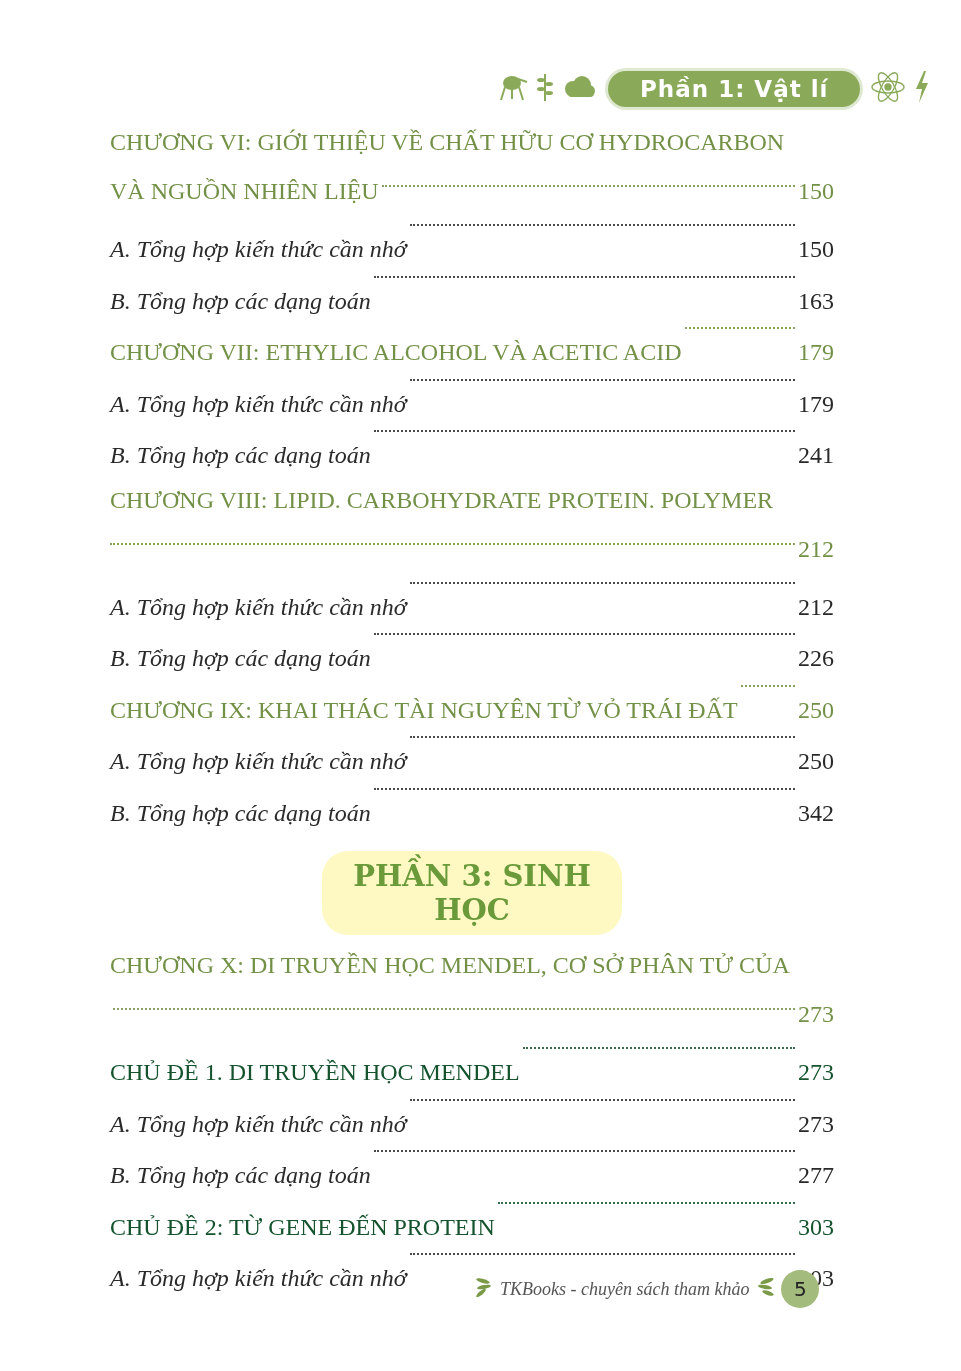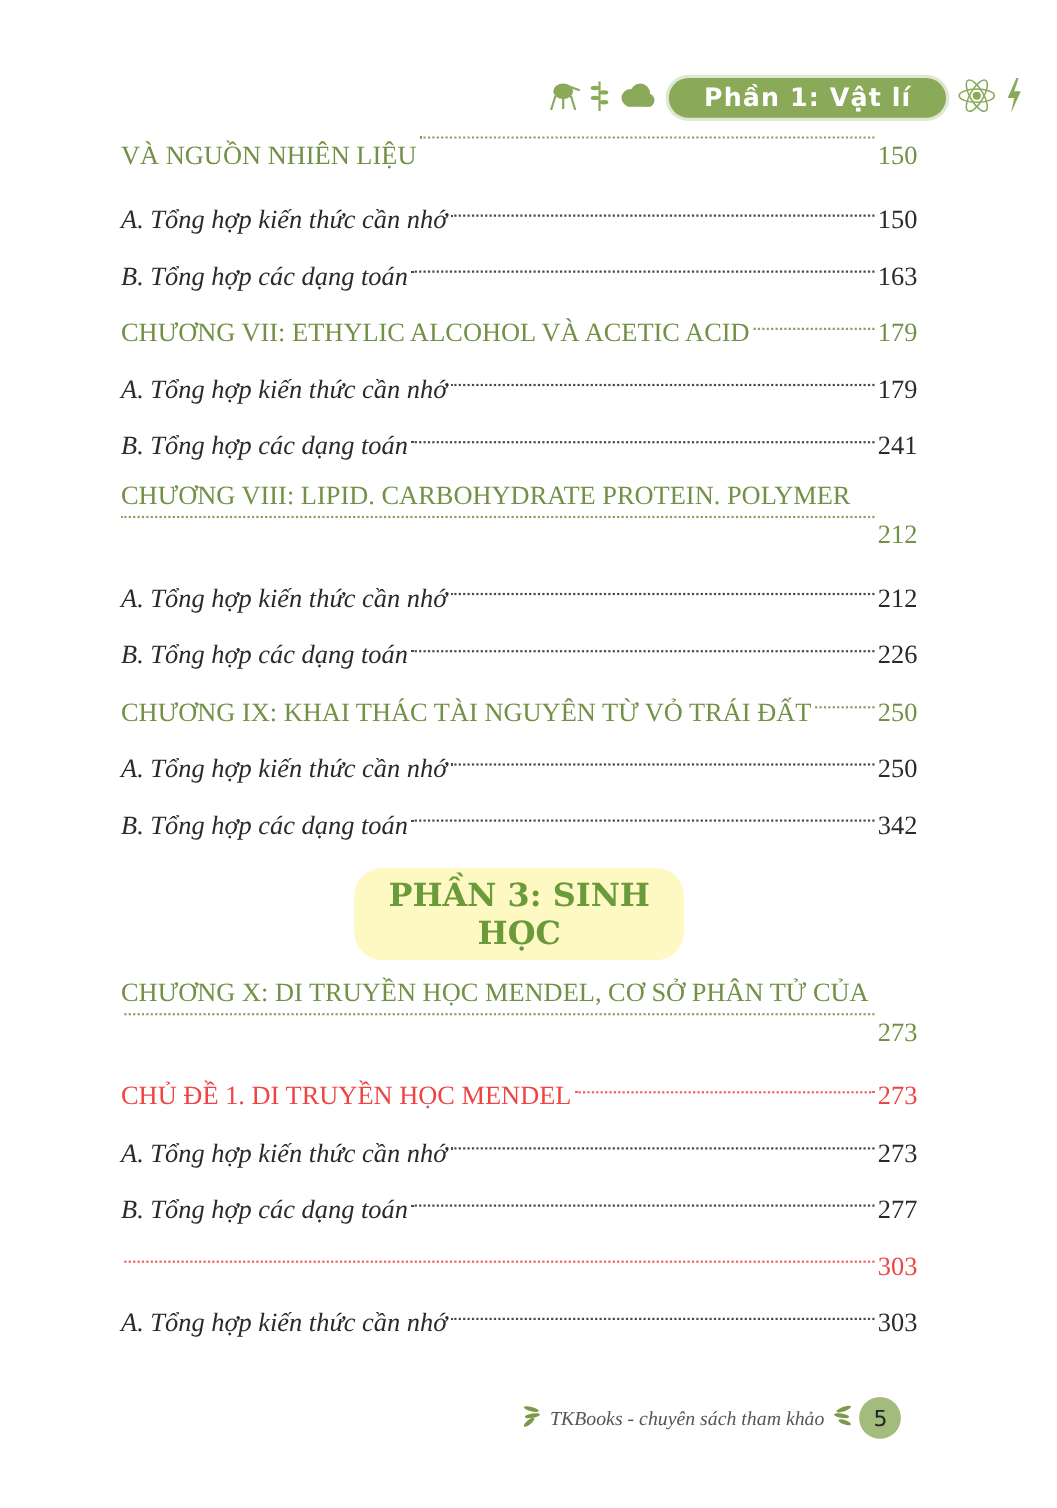--- a/index.html
+++ b/index.html
@@ -4,31 +4,31 @@
 <style>
   html, body { margin: 0; padding: 0; background: #ffffff; }
   body { width: 961px; height: 1371px; position: relative; overflow: hidden;
          font-family: "DejaVu Serif", "Liberation Serif", serif; }
   .header { position: absolute; top: 68px; left: 498px; height: 42px; display: flex; align-items: center; }
   .hicon { display: inline-block; margin-right: 8px; }
   .part-pill { background: #8aaa5a; color: #ffffff; border-radius: 20px; height: 36px; padding: 0 32px;
                display: flex; align-items: center; font-family: "DejaVu Sans", sans-serif; font-weight: bold;
                font-size: 23px; letter-spacing: 1px; margin: 0 10px 0 4px; box-shadow: 0 0 0 3px #dfe8d0; text-align: center; }
   .toc { position: absolute; left: 110px; width: 724px; top: 124px; }
-  .row { display: flex; align-items: center; font-size: 24px; height: 51.5px; line-height: 51.5px; color: #2a2a2a;
+  .row { display: flex; align-items: flex-start; font-size: 24px; height: 51.5px; line-height: 51.5px; color: #2a2a2a;
          font-family: "Liberation Serif", serif; }
   .row.chapter { color: #739146; }
   .row.item .label { font-style: italic; }
-  .row.topic { color: #ef4444; }
+  .row.topic { color: #14532d; }
   .label { white-space: nowrap; }
   .dots { flex: 1; border-bottom: 2px dotted currentColor; margin: 0 3px 10px 3px; opacity: 0.85; height: 0; }
   .page { white-space: nowrap; }
   .chapter-two { font-size: 24px; color: #739146; font-family: "Liberation Serif", serif; }
   .chapter-two .line1 { height: 36px; line-height: 36px; }
-  .chapter-two .line2 { display: flex; align-items: flex-start; height: 36px; line-height: 36px; margin-bottom: 15px; }
+  .chapter-two .line2 { display: flex; align-items: center; height: 36px; line-height: 36px; margin-bottom: 15px; margin-top: 13px; }
   .section-pill-wrap { display: flex; justify-content: center; height: 108px; align-items: center; }
   .section-pill { background: #fef9c3; color: #6a9a3a; font-weight: bold; font-size: 29px; border-radius: 26px;
                   padding: 8px 10px; width: 280px; text-align: center; font-family: "DejaVu Serif", serif; }
   .footer { position: absolute; top: 1270px; left: 474px; display: flex; align-items: center; }
   .footer-text { font-style: italic; font-size: 18px; color: #555; margin: 0 8px; font-family: "Liberation Serif", serif; }
   .page-num { width: 38px; height: 38px; border-radius: 50%; background: #a4bb7e; display: flex; align-items: center;
               justify-content: center; font-size: 20px; color: #222; margin-left: 6px; font-family: "DejaVu Sans", sans-serif; }
 </style>
 </head>
 <body>
@@ -72,20 +72,21 @@
   <span class="hicon">
     <svg width="16" height="32" viewBox="0 0 16 32">
         <polygon points="10,0 2,18 8,18 5,32 14,12 8,12 12,0" fill="#8aaa5a"></polygon>
       </svg>
   </span>
 </div>
 
 <div class="toc">
 
   <div class="chapter-two">
+    <div class="line1">CHƯƠNG VI: GIỚI THIỆU VỀ CHẤT HỮU CƠ HYDROCARBON</div>
     <div class="line2">
         <span class="label">VÀ NGUỒN NHIÊN LIỆU</span>
         <span class="dots"></span>
         <span class="page">150</span>
       </div>
   </div>
   <div class="row item">
       <span class="label">A. Tổng hợp kiến thức cần nhớ</span>
       <span class="dots"></span>
       <span class="page">150</span>
@@ -164,20 +165,21 @@
       <span class="label">A. Tổng hợp kiến thức cần nhớ</span>
       <span class="dots"></span>
       <span class="page">273</span>
     </div>
   <div class="row item">
       <span class="label">B. Tổng hợp các dạng toán</span>
       <span class="dots"></span>
       <span class="page">277</span>
     </div>
   <div class="row topic">
+      <span class="label">CHỦ ĐỀ 2: TỪ GENE ĐẾN PROTEIN</span>
       <span class="dots"></span>
       <span class="page">303</span>
     </div>
   <div class="row item">
       <span class="label">A. Tổng hợp kiến thức cần nhớ</span>
       <span class="dots"></span>
       <span class="page">303</span>
     </div>
 </div>
 

